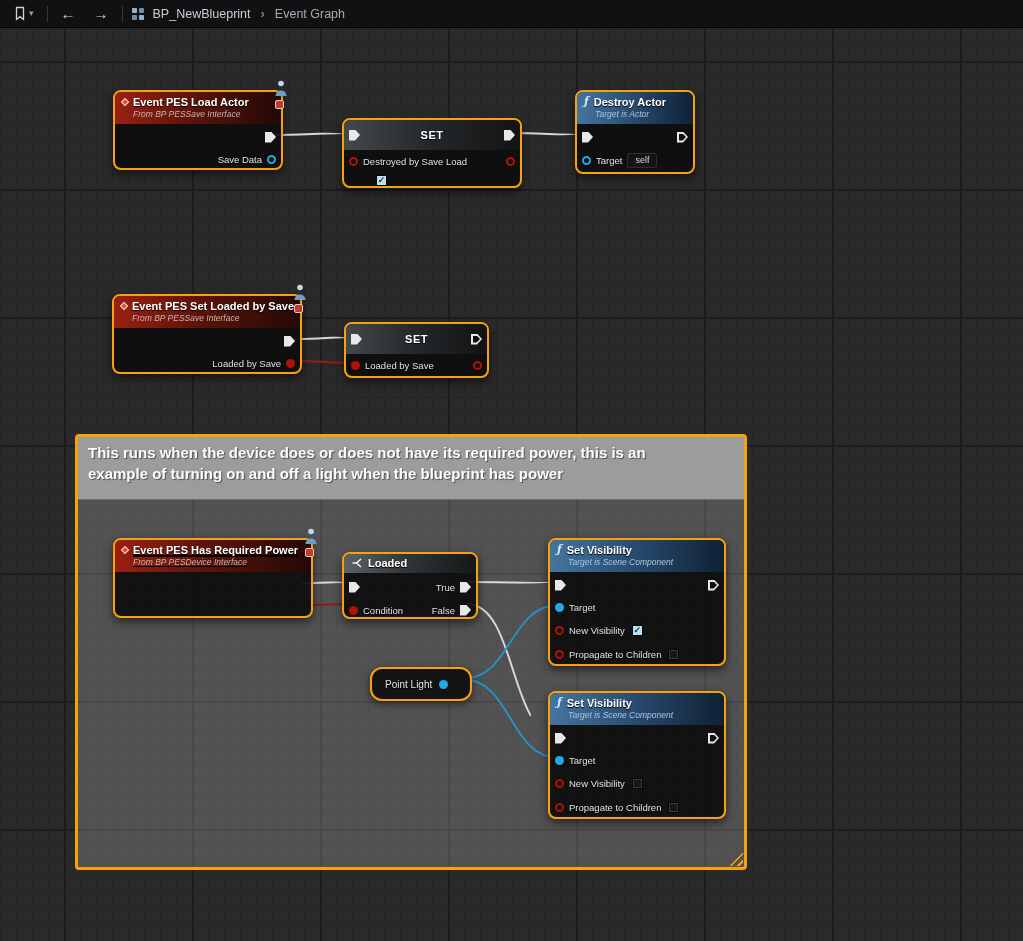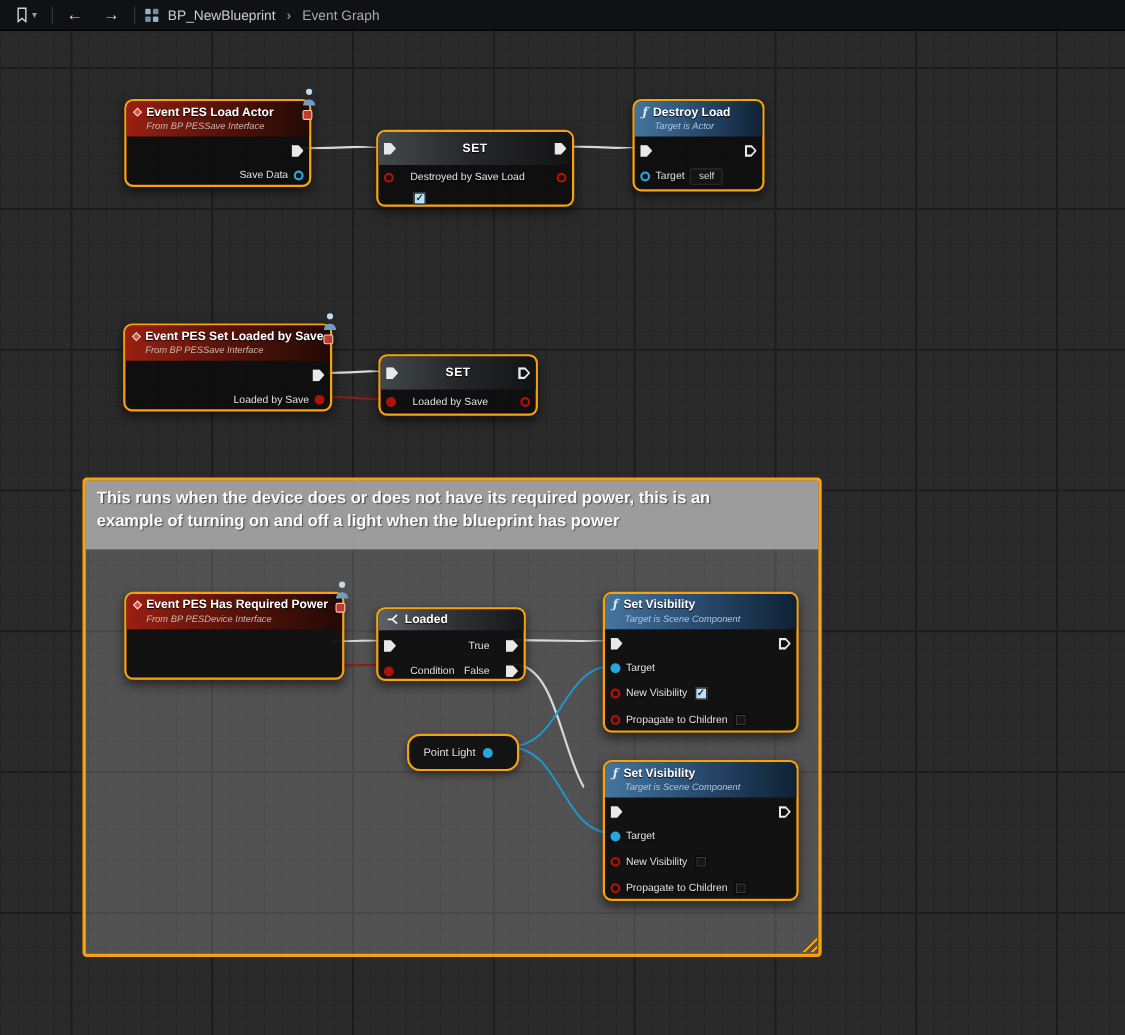--- a/index.html
+++ b/index.html
@@ -60,21 +60,21 @@
          line-height:11px; white-space:nowrap; }
   .hdr.fn .sub { color:#a9c6dd; }
   .dmd { width:6px; height:6px; background:#e04b3a; border:1px solid #f4d9d2;
          transform:rotate(45deg); flex:0 0 auto; }
   .fico { font-size:11px; font-style:italic; font-weight:bold; color:#d6e9f8;
           font-family:"DejaVu Serif", serif; line-height:10px; }
   .body { padding:2px 0 3px; }
   .prow { display:flex; align-items:center; gap:5px; padding:0 5px; }
   .prow.end { justify-content:flex-end; }
   .prow.sb { justify-content:space-between; }
-  .pgroup { display:flex; align-items:center; gap:15px; }
+  .pgroup { display:flex; align-items:center; gap:5px; }
   .r22 { height:22px; } .r24 { height:24px; }
   .plabel { font-size:9.5px; color:#e3e3e3; text-shadow:0 1px 1px #000; white-space:nowrap; }
 
   .exec { width:11px; height:11px; flex:0 0 auto; display:inline-block; position:relative;
           clip-path:polygon(0 0,55% 0,100% 50%,55% 100%,0 100%); background:#e8e8e8; }
   .exec.hollow::after { content:""; position:absolute; left:2px; top:2px; right:2px; bottom:2px;
           background:#101010; clip-path:polygon(0 0,52% 0,100% 50%,52% 100%,0 100%); }
   .cpin { width:9px; height:9px; border-radius:50%; flex:0 0 auto; display:inline-block; }
   .cpin.red { background:#b01207; } .cpin.blue { background:#25a8e0; }
   .cpin.hollow { background:transparent; border:2px solid; }
@@ -201,21 +201,21 @@
       <span class="checkbox checked">
           <span>✓</span>
         </span>
     </div>
   </div>
 
   <div class="node" style="left:575px;top:90px;width:120px;height:84px;">
     <div class="hdr fn">
       <div class="t-row">
         <span class="fico">ƒ</span>
-        <span class="ttl">Destroy Load</span>
+        <span class="ttl">Destroy Actor</span>
       </div>
       <div class="sub">Target is Actor</div>
     </div>
     <div class="body">
       <div class="prow r22 sb">
         <span class="exec"></span>
         <span class="exec hollow"></span>
       </div>
       <div class="prow r24">
         <span class="cpin blue hollow"></span>
@@ -259,21 +259,21 @@
     </div>
     <div class="prow r22 sb">
       <span class="pgroup">
         <span class="cpin red"></span>
         <span class="plabel">Loaded by Save</span>
       </span>
       <span class="cpin red hollow"></span>
     </div>
   </div>
 
-  <div class="node" style="left:113px;top:538px;width:200px;height:80px;">
+  <div class="node" style="left:113px;top:538px;width:200px;height:80px;text-decoration:underline;">
     <div class="hdr ev">
       <div class="t-row">
         <span class="dmd"></span>
         <span class="ttl">Event PES Has Required Power</span>
       </div>
       <div class="sub">From BP PESDevice Interface</div>
     </div>
     <span class="doll">
       <svg width="16" height="17" viewBox="0 0 16 17">
           <circle cx="8" cy="3.5" r="2.8" fill="#c2d9ec"></circle>

